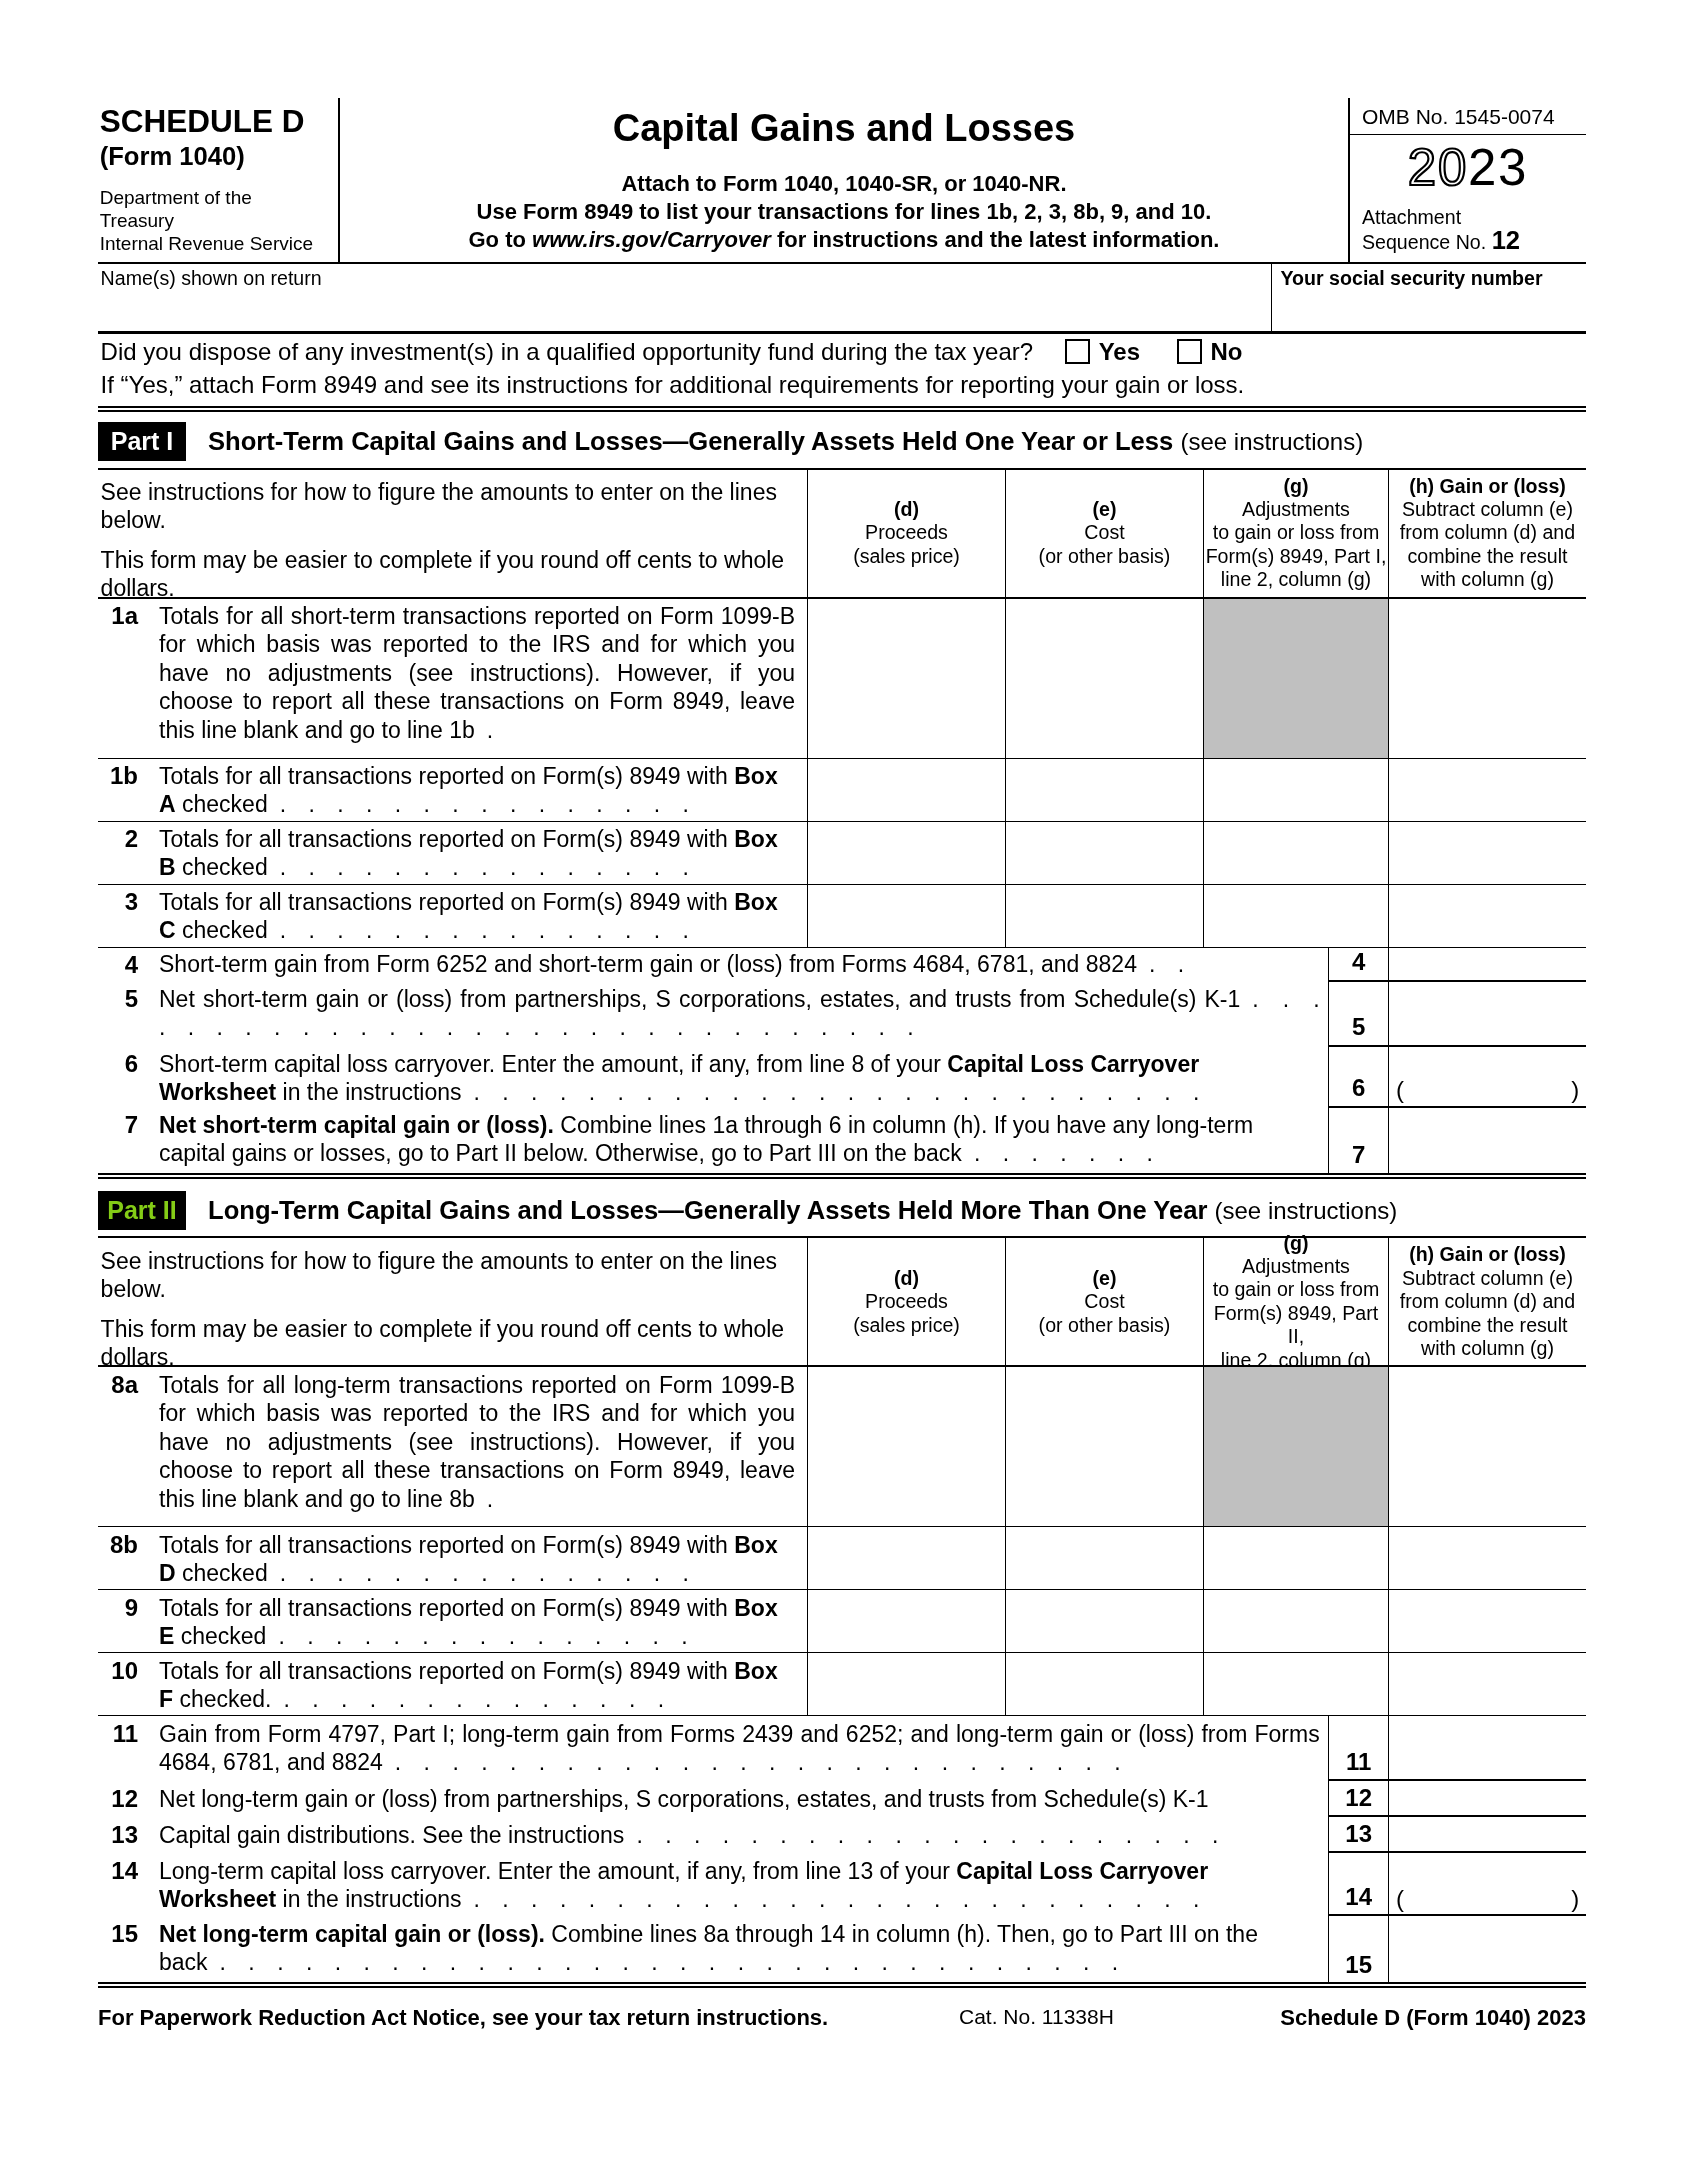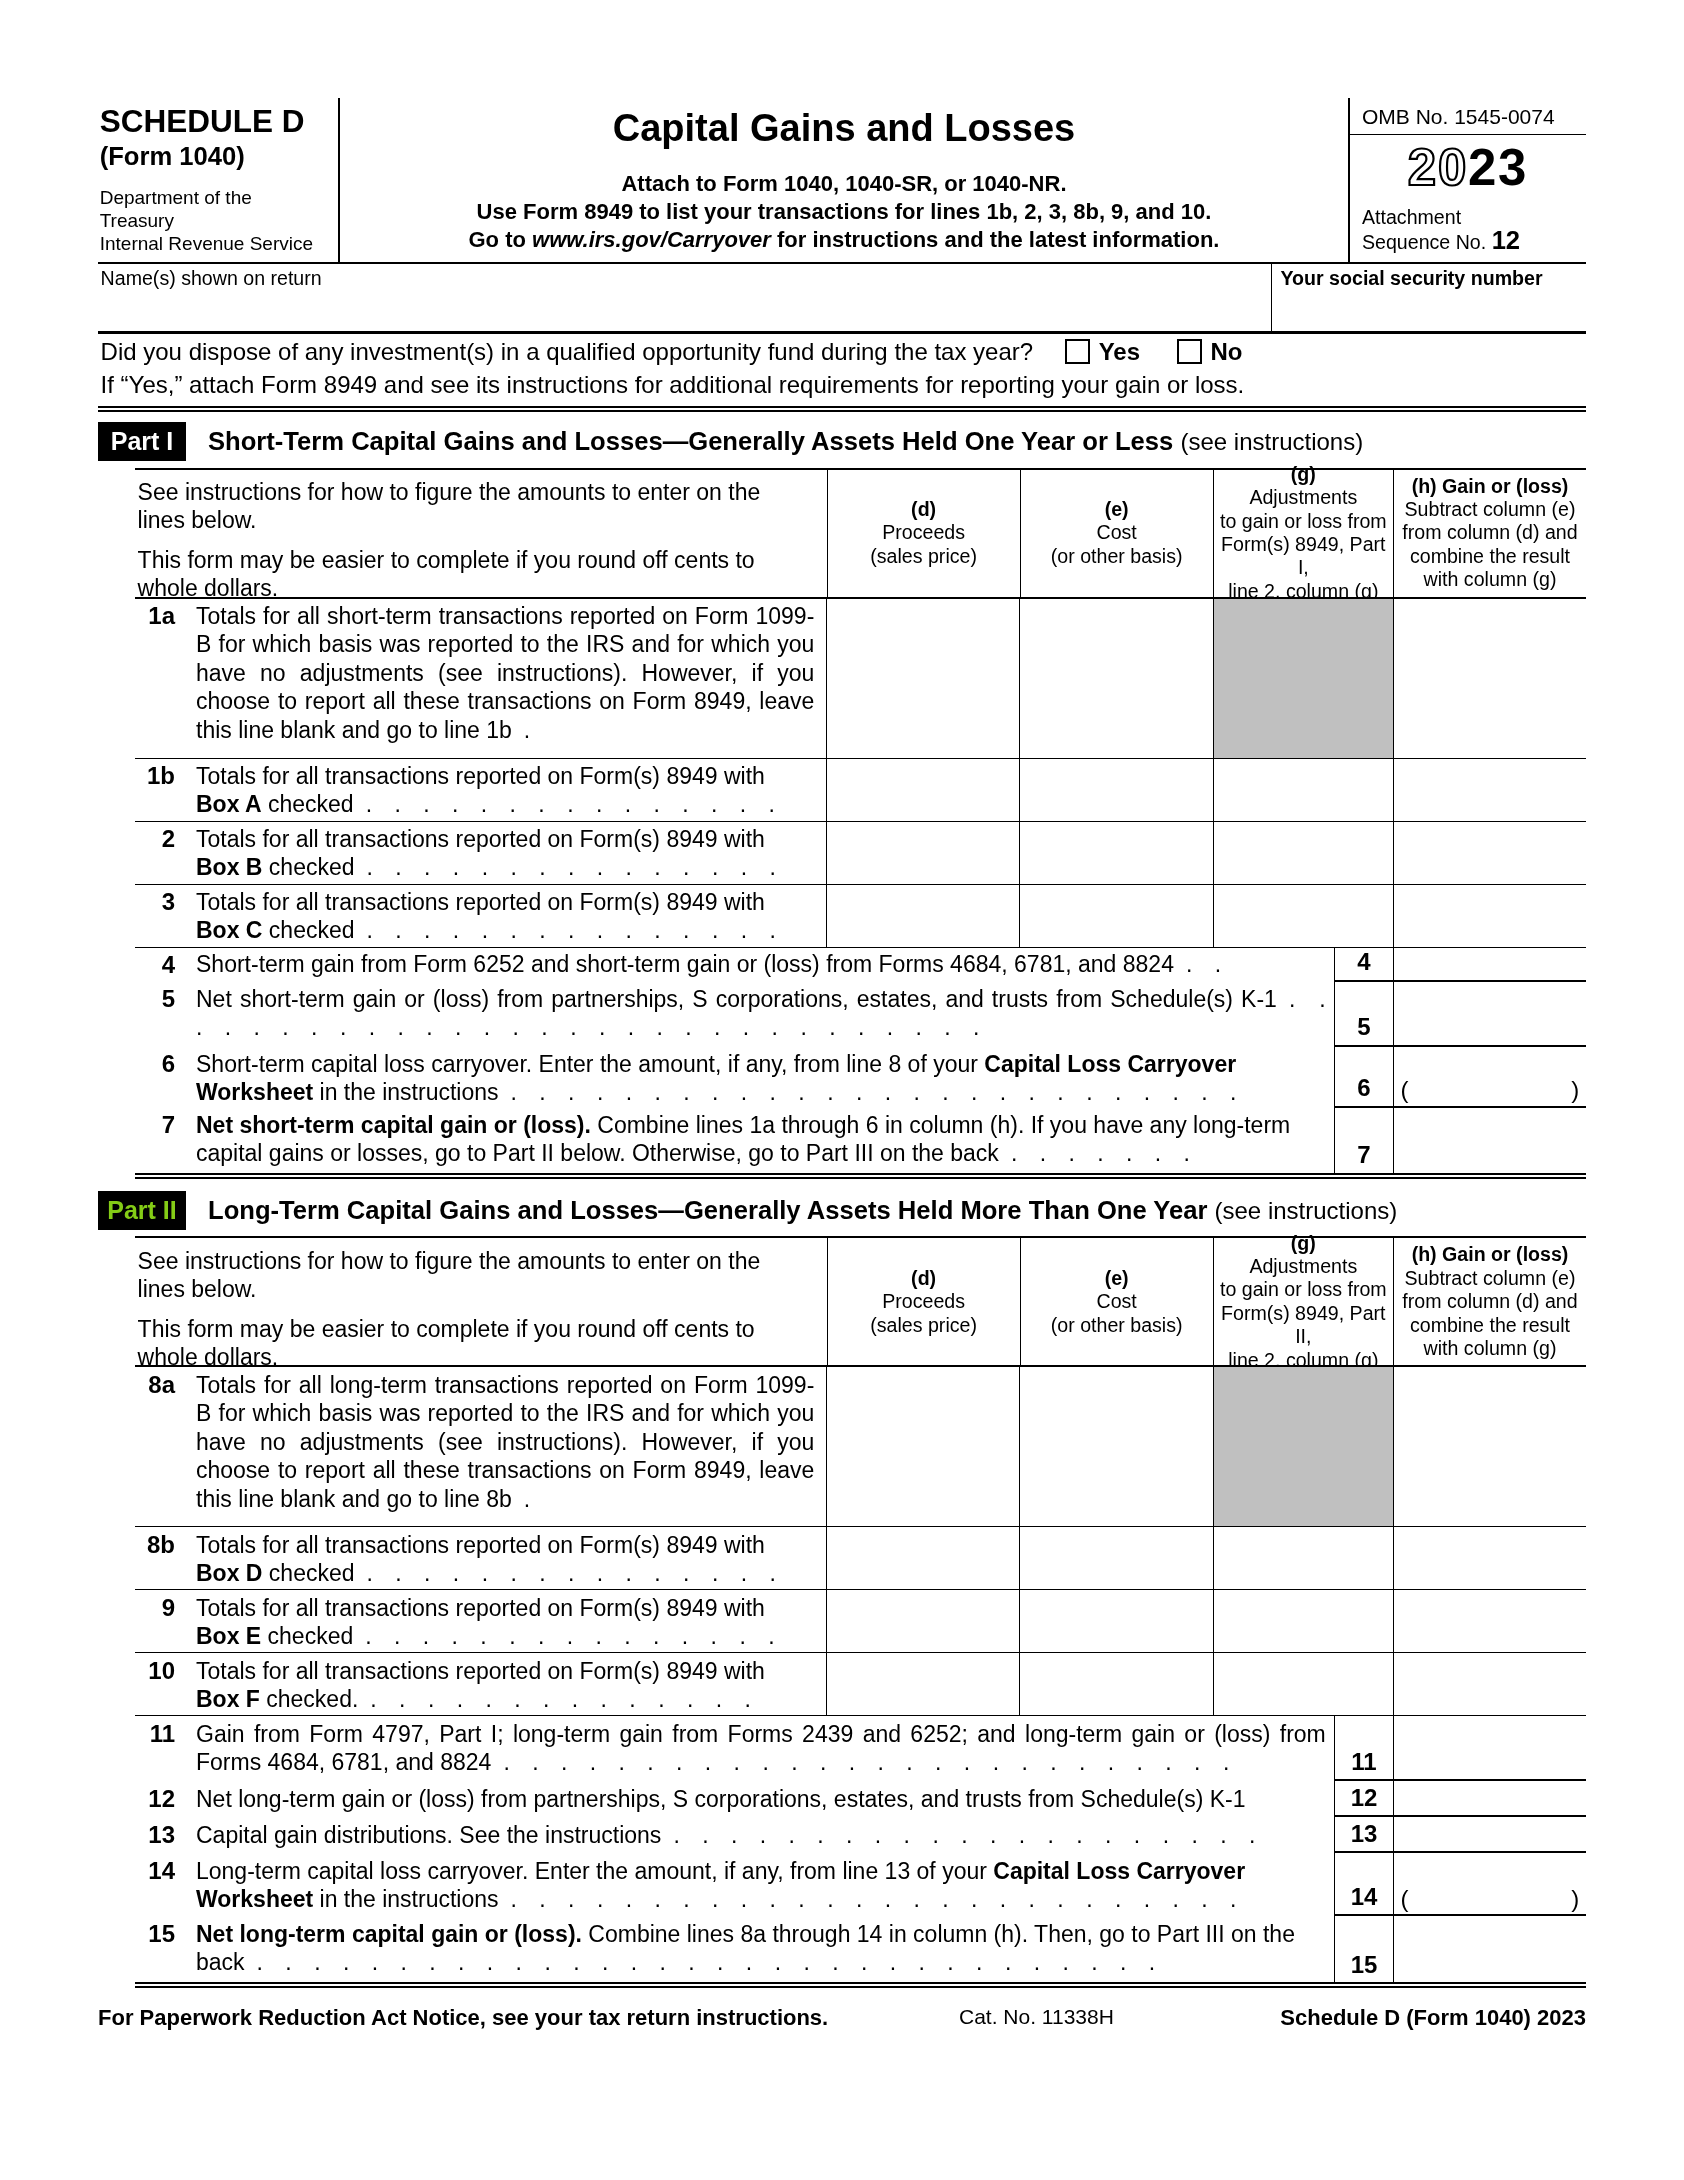--- a/index.html
+++ b/index.html
@@ -14,21 +14,21 @@
   .sched { font-size:31.5px; font-weight:bold; }
   .formno { font-size:25.6px; font-weight:bold; margin-top:1.7px; }
   .dept { font-size:19px; line-height:23px; margin-top:auto; }
   .hdr-center { flex:1; text-align:center; padding-top:8.5px; }
   .title { font-size:38px; font-weight:bold; }
   .sub { font-size:22px; font-weight:bold; line-height:28px; }
   .sub-first { margin-top:20.4px; }
   .itl { font-style:italic; }
   .hdr-right { width:238px; border-left:2.6px solid #000; display:flex; flex-direction:column; }
   .omb { font-size:21px; padding:6.8px 0 5.1px 12px; border-bottom:1.7px solid #000; }
-  .year { text-align:center; font-size:51px; font-weight:bold; margin-top:3.4px; letter-spacing:1.7px; }
+  .year { text-align:center; font-size:51px; font-weight:normal; margin-top:3.4px; letter-spacing:1.7px; }
   .year .outline { color:#fff; -webkit-text-stroke:2.2px #000; }
   .att { font-size:19.6px; line-height:23px; padding:0 0 8px 12px; margin-top:auto; }
   .att .seq-no { font-weight:bold; font-size:25.6px; }
 
   
   .name-row { display:flex; height:70px; border-bottom:3.4px solid #000; }
   .name-cell { flex:1; font-size:19.6px; padding:3.4px 0 0 2.6px; }
   .ssn-cell { width:315px; border-left:1.7px solid #000; font-size:19.6px; font-weight:bold; padding:3.4px 0 0 8.5px; }
 
   
@@ -42,21 +42,21 @@
 
   
   .band { display:flex; align-items:center; margin-top:10.2px; }
   .band2 { margin-top:12px; }
   .band-label { background:#000; color:#fff; font-weight:bold; font-size:25px; width:88px; height:39px;
                 display:flex; align-items:center; justify-content:center; }
   .band-title { font-size:25.6px; font-weight:bold; margin-left:22px; }
   .band-note { font-weight:normal; font-size:24px; }
 
   
-  .tbl { margin-top:6.8px; border-top:2.6px solid #000; border-bottom:6px double #000;margin-left:37px; }
+  .tbl { margin-top:6.8px; border-top:2.6px solid #000; border-bottom:6px double #000; }
   .thead { display:flex; border-bottom:2.6px solid #000; height:129px; }
   .th-desc { width:709px; font-size:23px; line-height:28px; padding:8.5px 20.4px 0 2.6px; }
   .th-desc .p2 { margin-top:12px; }
   .th { border-left:1.7px solid #000; font-size:19.6px; line-height:23.4px; text-align:center;
         display:flex; flex-direction:column; justify-content:center; }
   .th span, .th b { display:block; }
   .w-d { width:198px; } .w-e { width:198px; } .w-g { width:185px; } .w-h { width:198px; }
 
   .grow { display:flex; border-bottom:1.7px solid #000; }
   .gd { width:709px; display:flex; padding-top:3.4px; }

